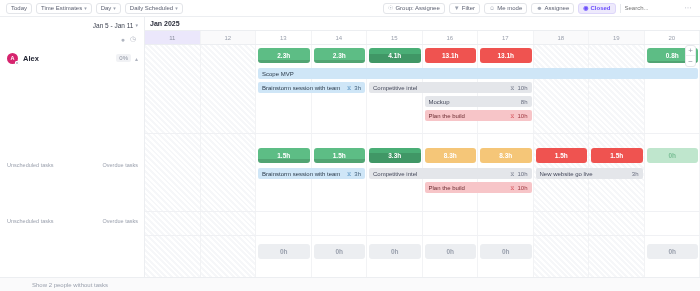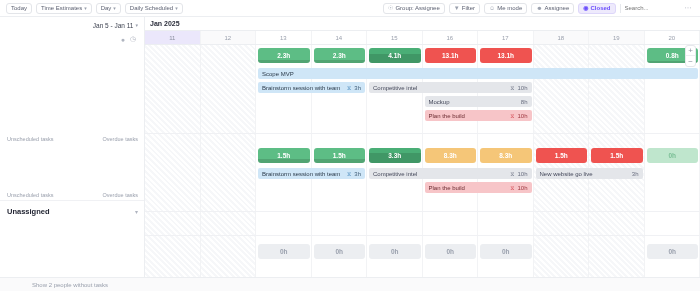--- a/index.html
+++ b/index.html
@@ -214,36 +214,41 @@
   <div class="sidebar">
     <div class="daterange">
       <span>Jan 5 - Jan 11</span>
       <span class="caret">▾</span>
     </div>
     <div class="eyerow">
       <span class="ic">●</span>
       <span class="ic">◷</span>
     </div>
 
+    <div class="person" style="border-top:none;">
+      <span class="avatar" style="background:#d6246e;">
+        <span>A</span>
+        <span class="badge"></span>
+      </span>
+      <span class="pname">Alex</span>
+      <span class="pct">0%</span>
+      <span class="chev">▴</span>
+    </div>
     <div class="spacer-block" style="height:88px;"></div>
     <div class="subrow">
       <span>Unscheduled tasks</span>
       <span>Overdue tasks</span>
     </div>
 
     <div class="spacer-block" style="height:45px;"></div>
     <div class="subrow">
       <span>Unscheduled tasks</span>
       <span>Overdue tasks</span>
     </div>
 
-    <div class="unassigned">
-      <span class="pname">Unassigned</span>
-      <span class="chev" style="margin-left:auto;">▾</span>
-    </div>
   </div>
 
   <div class="timeline">
     <div class="month">Jan 2025</div>
     <div class="daysrow" id="daysrow">
         <div class="daycell today">11</div>
         <div class="daycell we">12</div>
         <div class="daycell">13</div>
         <div class="daycell">14</div>
         <div class="daycell">15</div>

